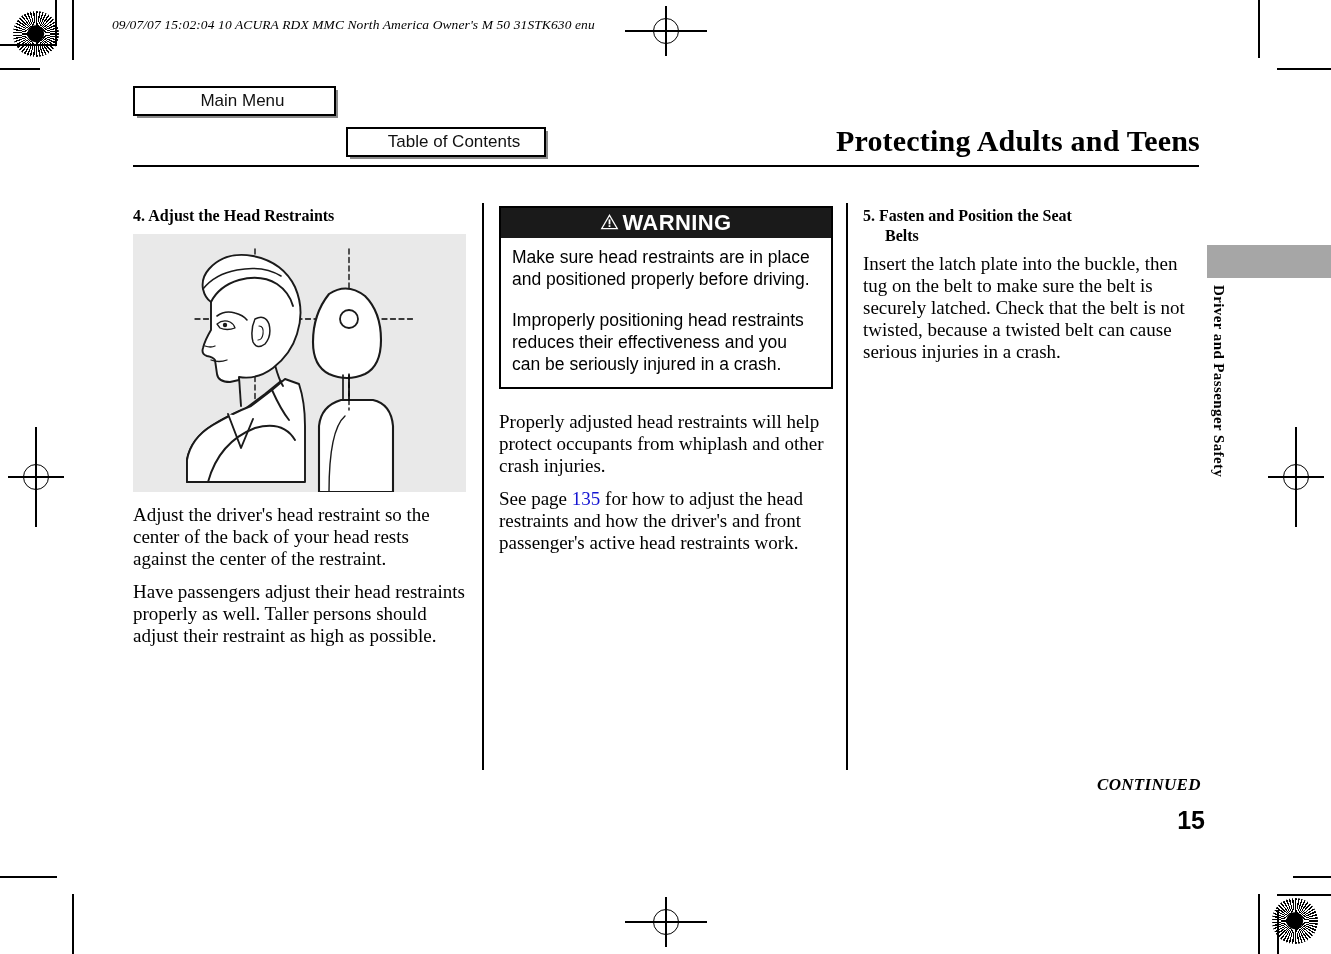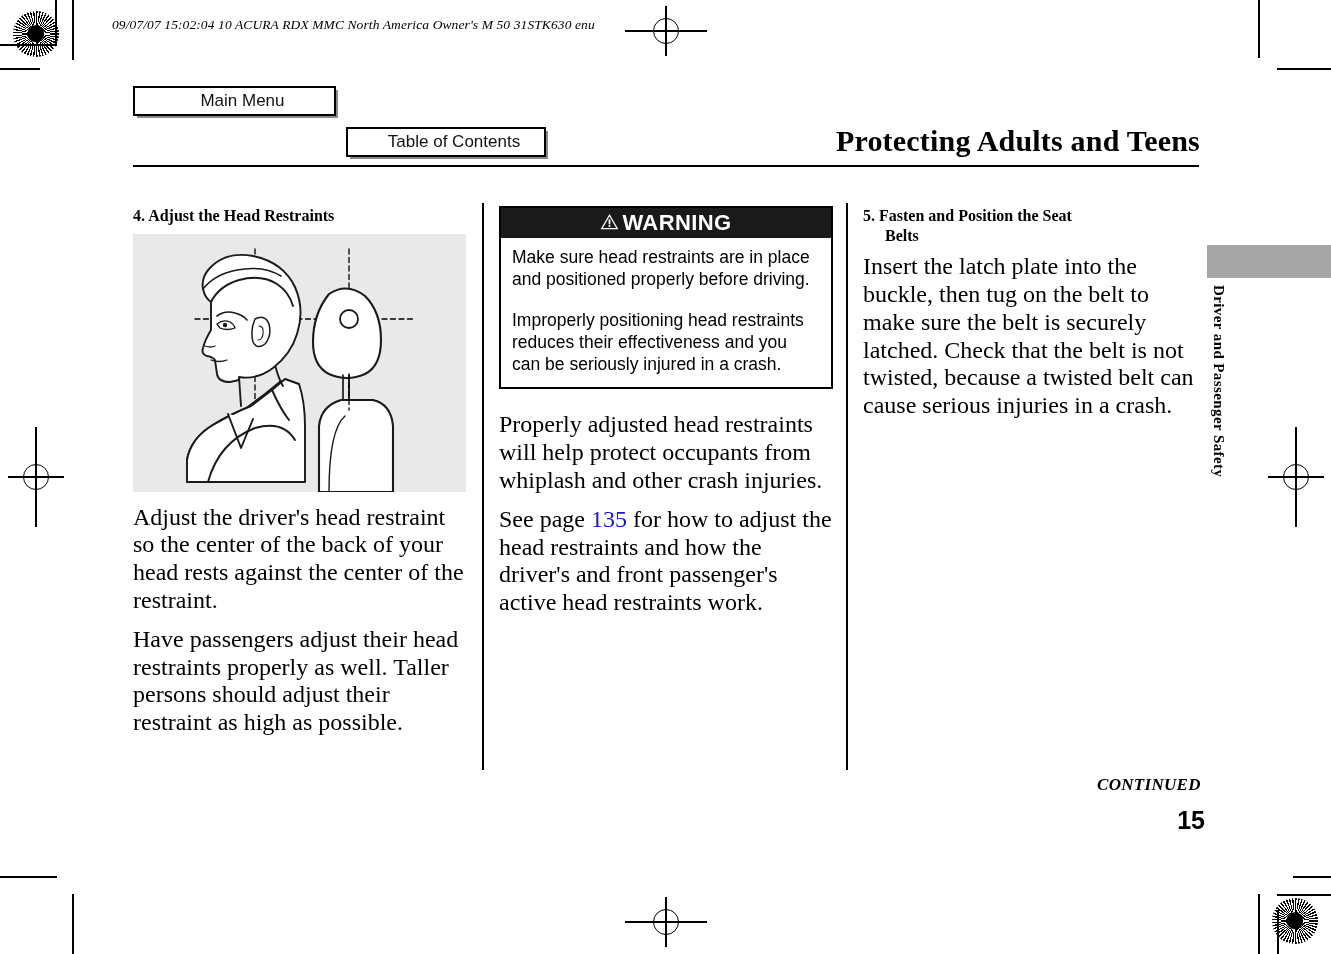--- a/index.html
+++ b/index.html
@@ -132,21 +132,21 @@
     display: block;
     padding-left: 22px;
     text-indent: -22px;
   }
   .sec-head .hang2 {
     display: block;
     padding-left: 22px;
   }
 
   p.body {
-    font-size: 24px;
+    font-size: 19px;
     line-height: 1.16;
     margin: 0 0 11px 0;
   }
   p.body.tight { margin-bottom: 0; }
   .pagelink { color: #1414d2; }
 
   
   .illus {
     position: relative;
     width: 333px;

